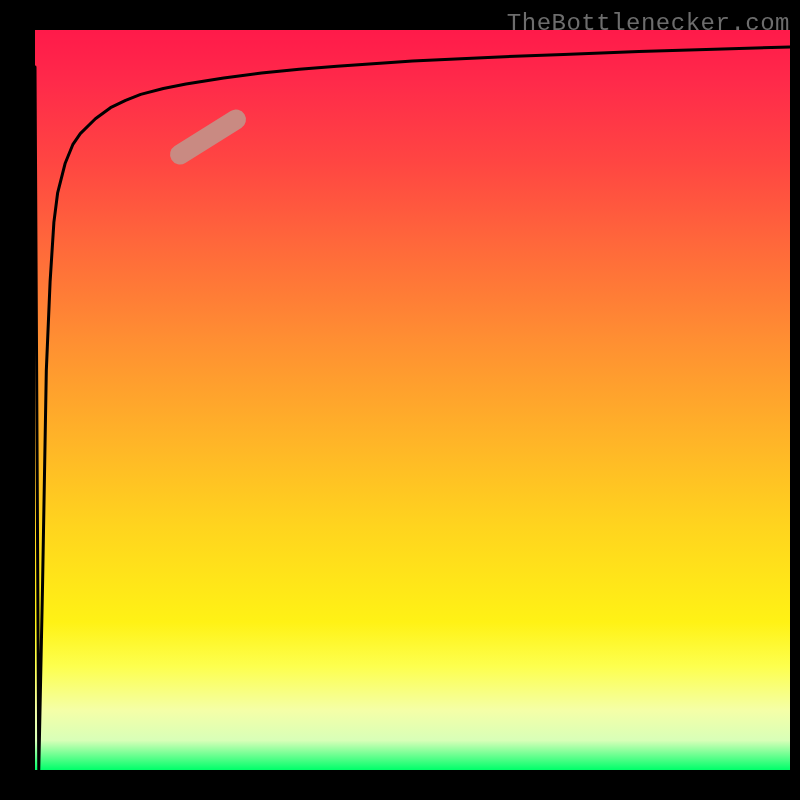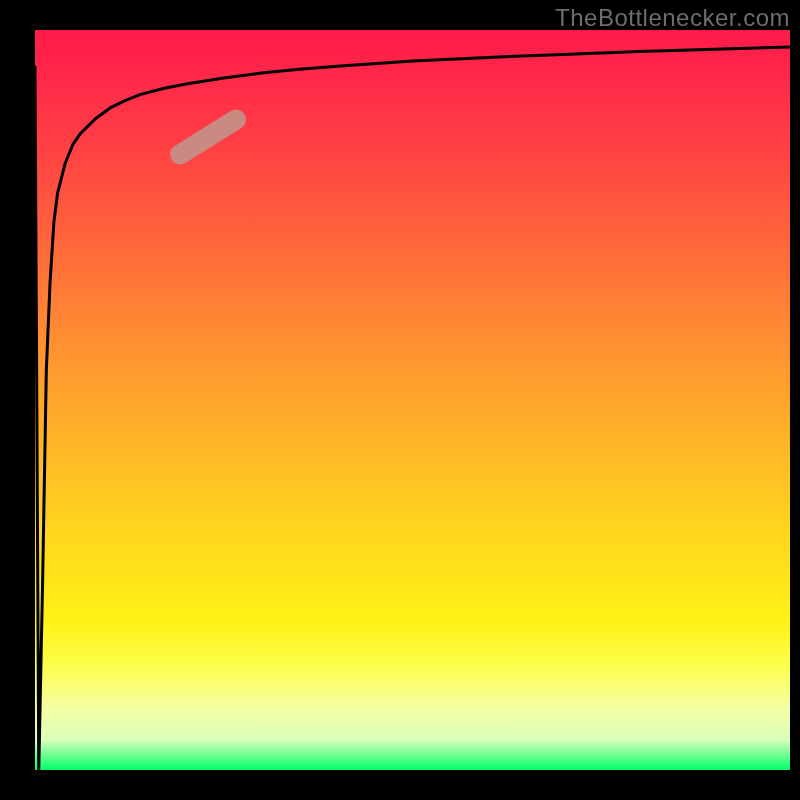--- a/index.html
+++ b/index.html
@@ -29,23 +29,23 @@
       #fff215 80%,
       #fdff4e 86%,
       #f4ffa8 92%,
       #d8ffb8 96%,
       #00ff6a 100%
     );
   }
   
   .credit {
     position: absolute;
-    top: 4px;
+    top: 10px;
     right: 10px;
-    font-family: Liberation Sans, sans-serif;
+    font-family: Liberation Mono, monospace;
     font-size: 24px;
     font-weight: 500;
     color: #6d6d6d;
     letter-spacing: 0.5px;
   }
   
   .curve-svg {
     position: absolute;
     left: 35px;
     top: 30px;

